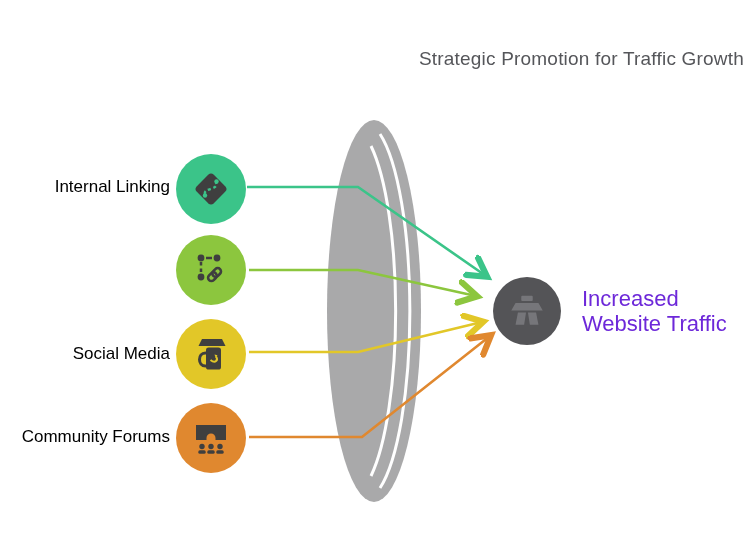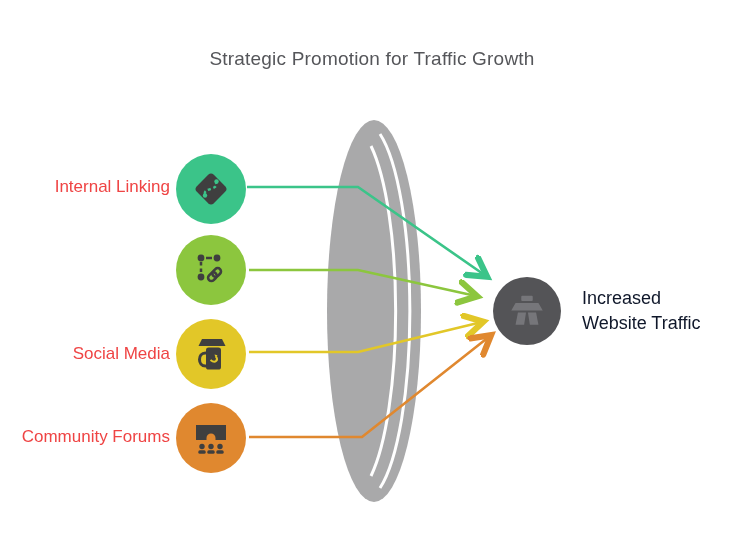--- a/index.html
+++ b/index.html
@@ -1,47 +1,47 @@
 <!DOCTYPE html>
 <html><head>
 <meta charset="utf-8">
 <style>
   html,body{margin:0;padding:0;background:#ffffff;}
   #canvas{
     position:relative;width:744px;height:552px;background:#ffffff;overflow:hidden;
     font-family:"Liberation Sans", sans-serif;
   }
   .title{
-    position:absolute;left:0;top:48px;width:744px;text-align:center;
+    position:absolute;left:0;top:48px;width:744px;text-align:right;
     font-size:19px;color:#55565a;letter-spacing:0.2px;
   }
   .src-label{
     position:absolute;left:0;width:170px;display:flex;align-items:center;justify-content:flex-end;
-    text-align:right;font-size:17px;line-height:24px;color:#ef4444;
+    text-align:right;font-size:17px;line-height:24px;color:#000000;
   }
   .lbl-1{top:163px;height:48px;}
   .lbl-2{top:246px;height:48px;}
   .lbl-3{top:330px;height:48px;}
   .lbl-4{top:413px;height:48px;}
   .src-icon{
     position:absolute;left:176px;width:70px;height:70px;border-radius:50%;
     display:flex;align-items:center;justify-content:center;
   }
   .ico-1{top:154px;}
   .ico-2{top:235px;}
   .ico-3{top:319px;}
   .ico-4{top:403px;}
   #diagram-svg{position:absolute;left:0;top:0;}
   .target-node{
     position:absolute;left:493px;top:277px;width:68px;height:68px;border-radius:50%;
     display:flex;align-items:center;justify-content:center;
   }
   .target-label{
     position:absolute;left:582px;top:286px;width:145px;
-    font-size:18px;line-height:25px;color:#0f172a;
+    font-size:22px;line-height:25px;color:#6d28d9;
   }
 </style>
 </head>
 <body>
 
 <div id="canvas">
 
   <div class="title">Strategic Promotion for Traffic Growth</div>
 
   <svg id="diagram-svg" width="744" height="552" viewBox="0 0 744 552">

